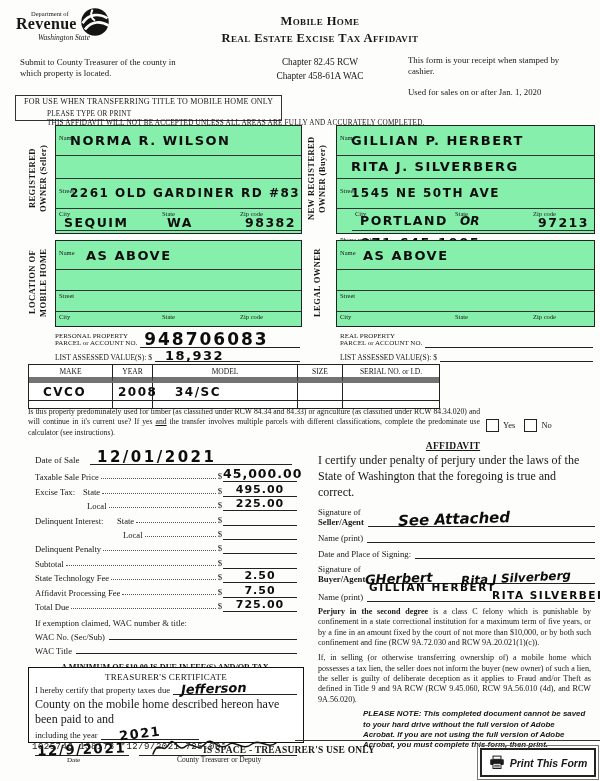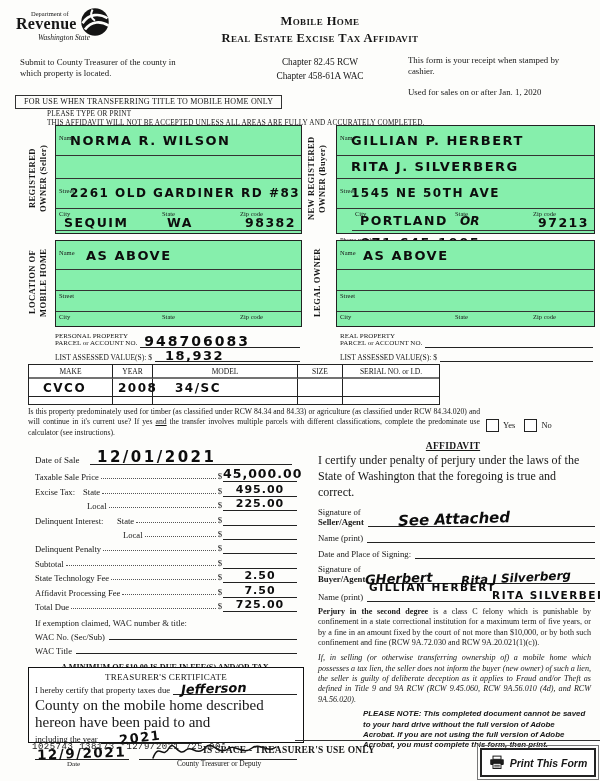--- a/index.html
+++ b/index.html
@@ -14,41 +14,41 @@
   .logo .rev{font-size:16px;font-weight:bold;letter-spacing:.3px;margin-top:-2px;}
   .logo .wa{font-style:italic;font-size:7.5px;margin-left:22px;}
   .swirl{position:absolute;left:64px;top:-3px;width:30px;height:30px;}
   .submitnote{left:20px;top:57px;width:158px;font-size:8.8px;line-height:1.3;font-family:Liberation Serif, serif;}
   .titleblock{left:150px;top:13px;width:340px;text-align:center;font-weight:bold;
               font-variant:small-caps;font-size:12.5px;line-height:1.35;letter-spacing:.4px;}
   .chapters{left:150px;top:56px;width:340px;text-align:center;font-size:9.3px;line-height:1.5;}
   .receipt{left:408px;top:55px;width:178px;font-size:8.8px;line-height:1.3;}
   .used{left:408px;top:87px;width:185px;font-size:8.8px;}
   
-  .usebox{left:15px;top:95px;border:1px solid #333;padding:1px 8px 2px;font-size:8px;letter-spacing:.2px;}
+  .usebox{left:15px;top:95px;border:1px solid #333;padding:1px 8px 14px;font-size:8px;letter-spacing:.2px;}
   .tiny{font-size:7.2px;letter-spacing:.2px;}
   
   .vlabel{writing-mode:vertical-rl;transform:rotate(180deg);font-weight:bold;font-size:8.5px;
           letter-spacing:.4px;text-align:center;line-height:1.25;}
   .obox{border:1.5px solid #222;background:#86efac;}
   .orow{position:relative;border-bottom:1px solid #333;}
   .orow:last-child{border-bottom:none;}
   .flab{position:absolute;top:1px;left:3px;font-size:6.5px;}
   .oval{margin:7px 0 0 14px;font-size:12.5px;}
   .cszrow{display:flex;}
   .cszcell{position:relative;}
   .cszcell .oval{margin-top:6px;margin-left:8px;}
   
   .plab{font-size:7px;line-height:1.1;white-space:nowrap;}
   .pline{flex:1;border-bottom:1.1px solid #222;position:relative;margin-left:3px;}
   .prow{display:flex;align-items:flex-end;}
   .plab2{font-size:7.5px;white-space:nowrap;}
   
   .vtable{display:grid;grid-template-columns:84px 40px 145px 45px 96px;border:1.2px solid #222;background:#fff;}
-  .vh{border-right:1px solid #222;border-bottom:2px solid #737373;font-size:7.5px;text-align:center;padding:2px 0 1px;}
+  .vh{border-right:1px solid #222;border-bottom:6px solid #737373;font-size:7.5px;text-align:center;padding:2px 0 1px;}
   .vd{height:17px;border-right:1px solid #222;border-bottom:1px solid #222;position:relative;}
   .ve{height:7px;border-right:1px solid #222;}
   .vh:nth-child(5n),.vd:nth-child(5n),.ve:nth-child(5n){border-right:none;}
   .vd .hand{position:absolute;bottom:1px;font-size:12px;}
   
   .question{font-size:7.7px;line-height:1.35;text-align:justify;}
   .cb{width:11px;height:11px;border:1.4px solid #222;display:inline-block;vertical-align:middle;background:#fff;}
   .cblab{font-size:8.5px;margin:0 9px 0 4px;vertical-align:middle;}
   
   .dos{position:relative;height:21px;}
@@ -240,21 +240,21 @@
     </div>
   </div>
 
   <div class="abs" style="left:55px;top:330px;width:245px;">
     <div class="prow" style="height:18px;">
       <div class="plab">
         <div>PERSONAL PROPERTY</div>
         <div>PARCEL or ACCOUNT NO.</div>
       </div>
       <div class="pline" style="height:17px;">
-        <span class="hand" style="position:absolute;left:4px;bottom:-2px;font-size:14px;letter-spacing:2px;">948706083</span>
+        <span class="hand" style="position:absolute;left:4px;bottom:-2px;font-size:17px;letter-spacing:2px;">948706083</span>
       </div>
     </div>
     <div class="prow" style="height:13px;margin-top:1px;">
       <span class="plab2">LIST ASSESSED VALUE(S): $</span>
       <div class="pline" style="height:13px;">
         <span class="hand" style="position:absolute;left:10px;bottom:-2px;font-size:13px;">18,932</span>
       </div>
     </div>
   </div>
   <div class="abs" style="left:340px;top:330px;width:253px;">
@@ -443,33 +443,33 @@
     <div class="srow">
       <span class="slab">Name (print)</span>
       <div class="sline" style="height:12px;">
         <span class="hand" style="position:absolute;left:2px;bottom:8px;font-size:10.5px;">GILLIAN HERBERT</span>
         <span class="hand" style="position:absolute;left:125px;bottom:0;font-size:10.5px;">RITA SILVERBERG</span>
       </div>
     </div>
     <div class="legal8" style="margin:3px 4px 5px 7px;">
       <b>Perjury in the second degree</b><span> is a class C felony which is punishable by confinement in a state correctional institution for a maximum term of five years, or by a fine in an amount fixed by the court of not more than $10,000, or by both such confinement and fine (RCW 9A.72.030 and RCW 9A.20.021(1)(c)).</span>
     </div>
-    <div class="legal8" style="margin:0 4px 4px 7px;font-style:italic;">If, in selling (or otherwise transferring ownership of) a mobile home which possesses a tax lien, the seller does not inform the buyer (new owner) of such a lien, the seller is guilty of deliberate deception as it applies to Fraud and/or Theft as defined in Title 9 and 9A RCW (RCW 9.45.060, RCW 9A.56.010 (4d), and RCW 9A.56.020).</div>
+    <div class="legal8" style="margin:0 4px 4px 7px;">If, in selling (or otherwise transferring ownership of) a mobile home which possesses a tax lien, the seller does not inform the buyer (new owner) of such a lien, the seller is guilty of deliberate deception as it applies to Fraud and/or Theft as defined in Title 9 and 9A RCW (RCW 9.45.060, RCW 9A.56.010 (4d), and RCW 9A.56.020).</div>
     <div class="notep" style="margin-left:52px;width:224px;">PLEASE NOTE: This completed document cannot be saved to your hard drive without the full version of Adobe Acrobat. If you are not using the full version of Adobe Acrobat, you must complete this form, then print.</div>
   </div>
 
   <div class="abs tbox" style="left:28px;top:667px;width:262px;height:70px;">
     <div class="ttitle">TREASURER'S CERTIFICATE</div>
     <div class="trow">
       <span>I hereby certify that property taxes due</span>
       <span class="tline" style="height:11px;">
         <span class="script" style="position:absolute;left:8px;bottom:-2px;font-size:13px;transform:rotate(-2deg);">Jefferson</span>
       </span>
     </div>
-    <div style="font-size:15px;margin-top:2px;">County on the mobile home described hereon have been paid to and</div>
+    <div style="font-size:12px;margin-top:2px;">County on the mobile home described hereon have been paid to and</div>
     <div class="trow">
       <span>including the year</span>
       <span class="tline" style="height:11px;max-width:120px;">
         <span class="hand" style="position:absolute;left:18px;bottom:-2px;font-size:13px;display:inline-block;transform:rotate(-7deg);">2021</span>
       </span>
       <span style="flex:1;"></span>
     </div>
     <div style="display:flex;margin-top:1px;height:22px;">
       <div style="width:100px;position:relative;">
         <span style="position:absolute;left:0;right:6px;bottom:7px;border-bottom:1px solid #222;"></span>

